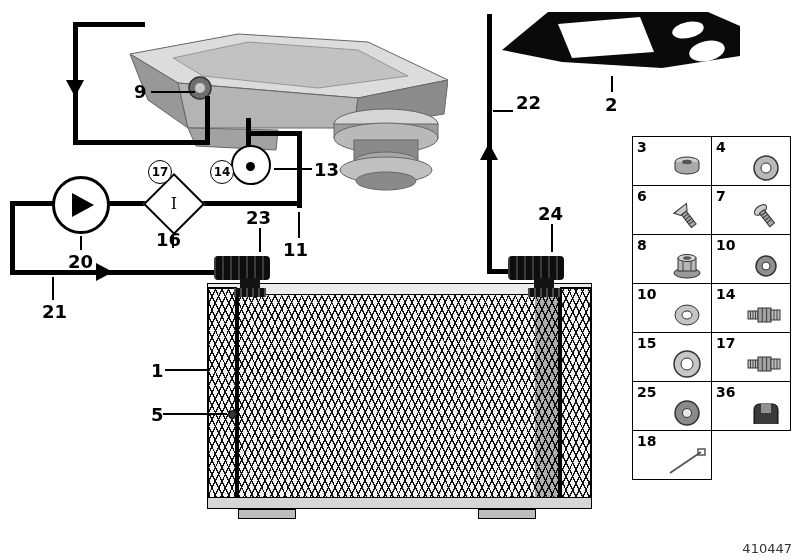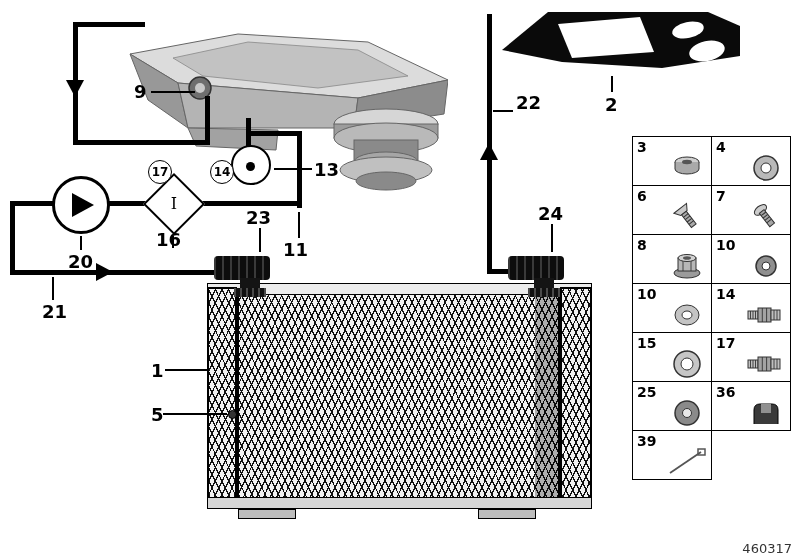--- a/index.html
+++ b/index.html
@@ -291,24 +291,24 @@
       <span class="part-num">36</span>
       <svg class="part-icon" width="44" height="32" viewBox="0 0 44 32">
         <path d="M10 27 V13 q0-6 6-6 h12 q6 0 6 6 v14" fill="#3a3a3a" stroke="#000"></path>
         <rect x="17" y="7" width="10" height="9" fill="#909090"></rect>
       </svg>
     </div>
 
 
 
     <div class="part-cell">
-      <span class="part-num">39</span>
+      <span class="part-num">18</span>
       <svg class="part-icon" width="44" height="32" viewBox="0 0 44 32">
         <line x1="5" y1="27" x2="36" y2="6" stroke="#555" stroke-width="1.8"></line>
         <rect x="33" y="3" width="7" height="6" fill="none" stroke="#555" stroke-width="1.5"></rect>
       </svg>
     </div>
 
   </div>
 
-  <div class="doc-number">460317</div>
+  <div class="doc-number">410447</div>
 
 </div>
 
 </body></html>

